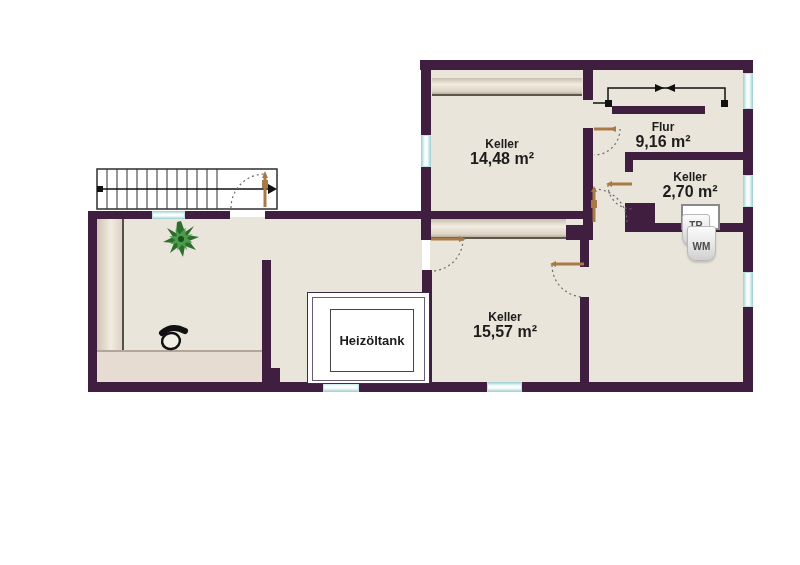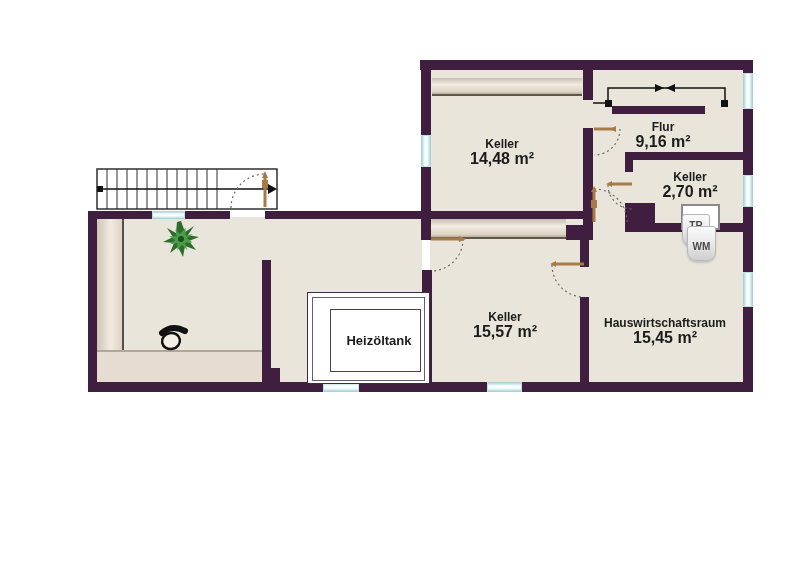--- a/index.html
+++ b/index.html
@@ -13,21 +13,21 @@
   .abs{position:absolute;}
   .floor{background:var(--floor);}
   .wall{background:var(--wall);}
   .win-h{background:linear-gradient(180deg,var(--window-edge) 0%,var(--window) 35%,#ffffff 50%,var(--window) 65%,var(--window-edge) 100%);border-left:1px solid #bfe2e4;border-right:1px solid #bfe2e4;}
   .win-v{background:linear-gradient(90deg,var(--window-edge) 0%,var(--window) 35%,#ffffff 50%,var(--window) 65%,var(--window-edge) 100%);border-top:1px solid #bfe2e4;border-bottom:1px solid #bfe2e4;}
   .bench{background:linear-gradient(180deg,#c9bfb1 0%,#f2ece1 40%,#ddd3c5 85%,#b9afa1 100%);border-bottom:2px solid #5f574b;}
   .wardrobe{background:linear-gradient(90deg,#cfc5b7 0%,#f1ebe1 55%,#ddd3c5 100%);border-right:2px solid #55504a;}
   .workbench{background:#e6dcd2;border-top:2px solid #b2a698;}
   .tank-outer{background:#ffffff;border:1px solid #3b2b46;}
   .tank-mid{background:#ffffff;border:1px solid #6b5b76;}
-  .tank-core{background:#ffffff;border:1px solid #4a4440;display:flex;align-items:center;justify-content:center;padding-left:7px;}
+  .tank-core{background:#ffffff;border:1px solid #4a4440;display:flex;align-items:center;justify-content:center;}
   .tank-core span{font-size:13px;font-weight:bold;color:var(--text);}
   .boiler{background:#ffffff;border:2px solid #8a8a8a;}
   .appl{background:linear-gradient(180deg,#fbfbfb 0%,#e6e6e6 55%,#cfcfcf 100%);
         border:1px solid #b8b8b8;border-radius:3px 3px 9px 9px;
         display:flex;align-items:flex-start;justify-content:center;
         font-size:10px;font-weight:bold;color:#4a4a4a;padding-top:5px;
         box-shadow:0 2px 2px rgba(0,0,0,0.15);}
   .room-label{color:var(--text);text-align:center;transform:translate(-50%,-50%);white-space:nowrap;}
   .room-label .rn{font-size:12px;font-weight:bold;line-height:15px;}
   .room-label .ra{font-size:16px;font-weight:bold;line-height:14px;}
@@ -180,17 +180,13 @@
     <div class="ra">15,57 m²</div>
   </div>
   <div class="abs room-label" style="left:663px;top:134px;">
     <div class="rn">Flur</div>
     <div class="ra">9,16 m²</div>
   </div>
   <div class="abs room-label" style="left:690px;top:184px;">
     <div class="rn">Keller</div>
     <div class="ra">2,70 m²</div>
   </div>
-  <div class="abs room-label" style="left:665px;top:330px;">
-    <div class="rn">Hauswirtschaftsraum</div>
-    <div class="ra">15,45 m²</div>
-  </div>
 </div>
 
 </body></html>

